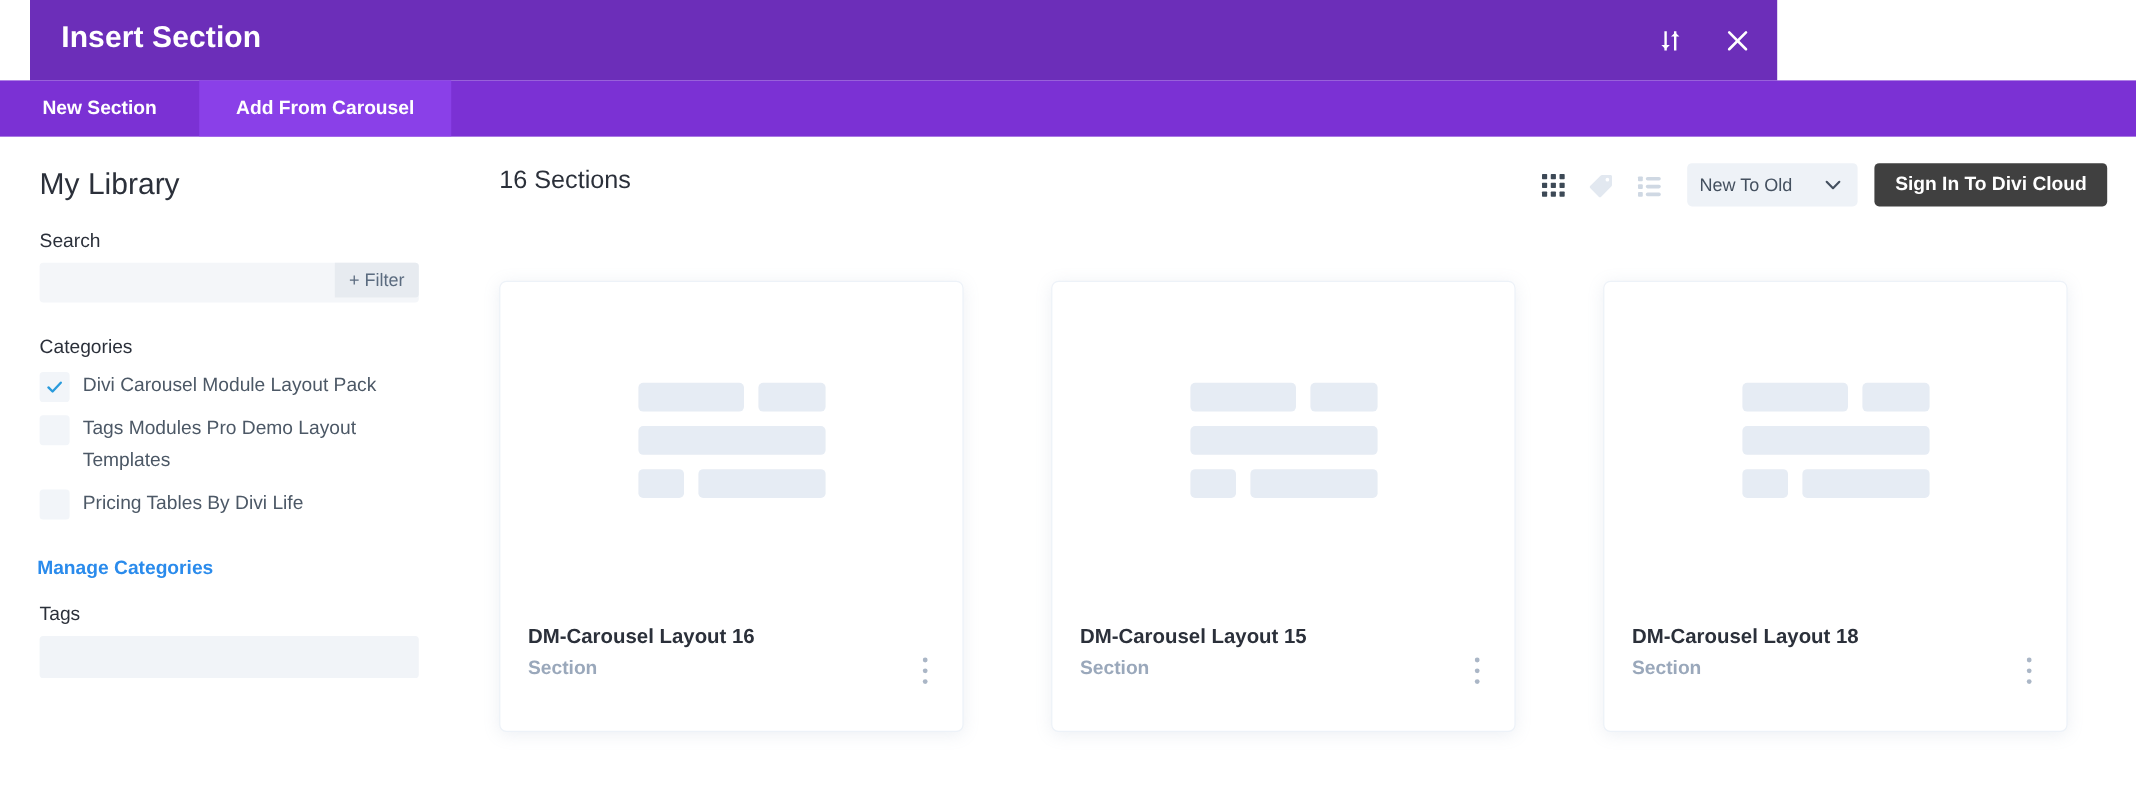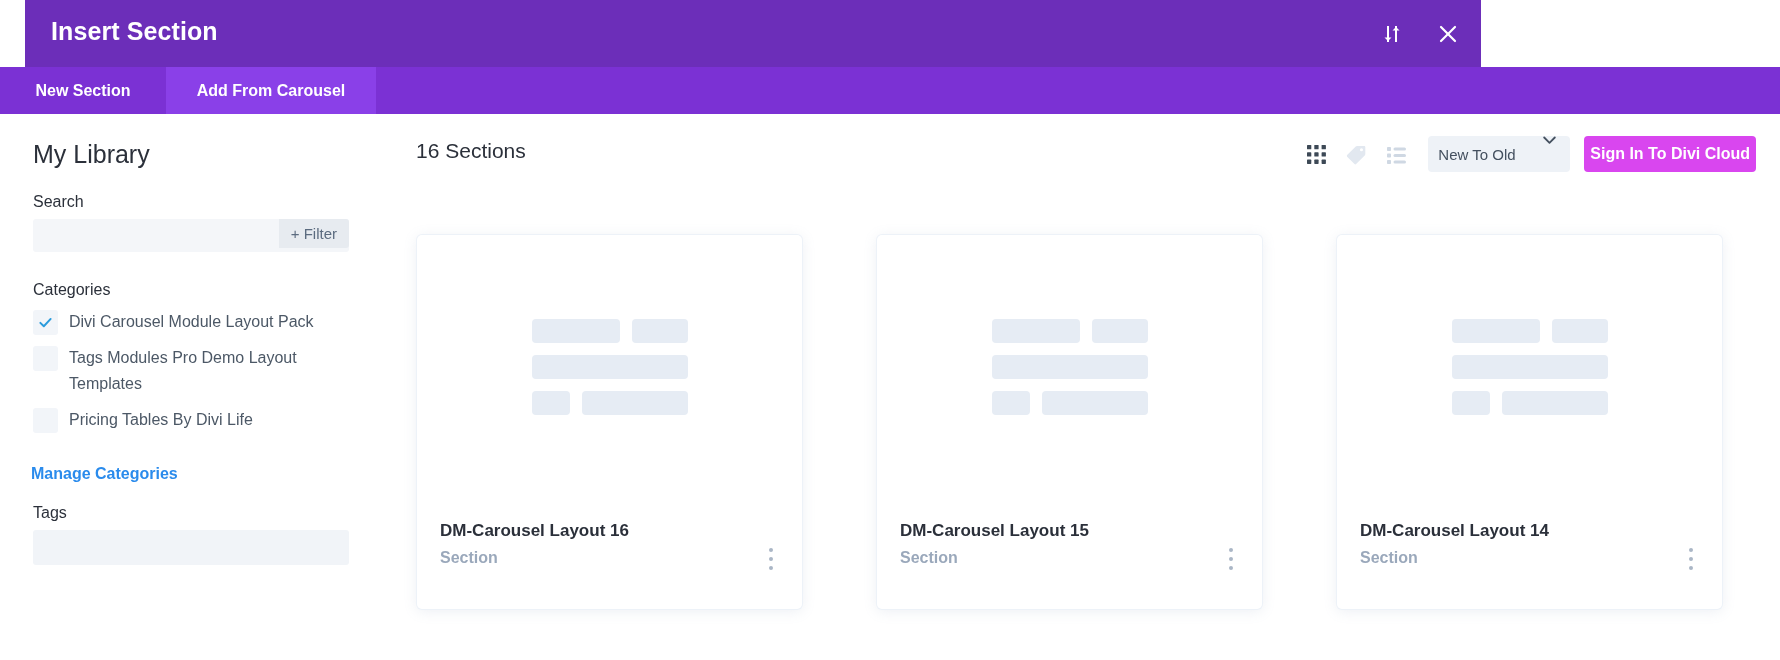--- a/index.html
+++ b/index.html
@@ -255,34 +255,35 @@
     color: #44505f;
     padding: 0 10px;
     outline: none;
     -webkit-appearance: none;
     appearance: none;
     cursor: pointer;
   }
   .select-wrap {
     position: relative;
     display: flex;
+    align-items: center;
   }
   .select-caret {
     position: absolute;
     right: 14px;
     pointer-events: none;
     display: flex;
   }
   .cloud-btn {
     margin-left: 14px;
     height: 36px;
-    padding: 0 6px;
-    display: flex;
-    align-items: center;
-    background: #d946ef;
+    padding: 0 17px;
+    display: flex;
+    align-items: center;
+    background: #404040;
     border: 0;
     border-radius: 4px;
     color: #ffffff;
     font-family: "Liberation Sans", sans-serif;
     font-size: 16px;
     font-weight: bold;
     cursor: pointer;
   }
 
   
@@ -551,21 +552,21 @@
         </div>
         <div class="ph-row">
           <div class="ph" style="width:156px"></div>
         </div>
         <div class="ph-row">
           <div class="ph" style="width:38px"></div>
           <div class="ph" style="width:106px"></div>
         </div>
       </div>
       <div class="card-footer">
-        <div class="card-name">DM-Carousel Layout 14</div>
+        <div class="card-name">DM-Carousel Layout 18</div>
         <div class="card-type">Section</div>
         <div class="card-menu">
           <span class="dot"></span>
           <span class="dot"></span>
           <span class="dot"></span>
         </div>
       </div>
     </div>
 
   </div>

